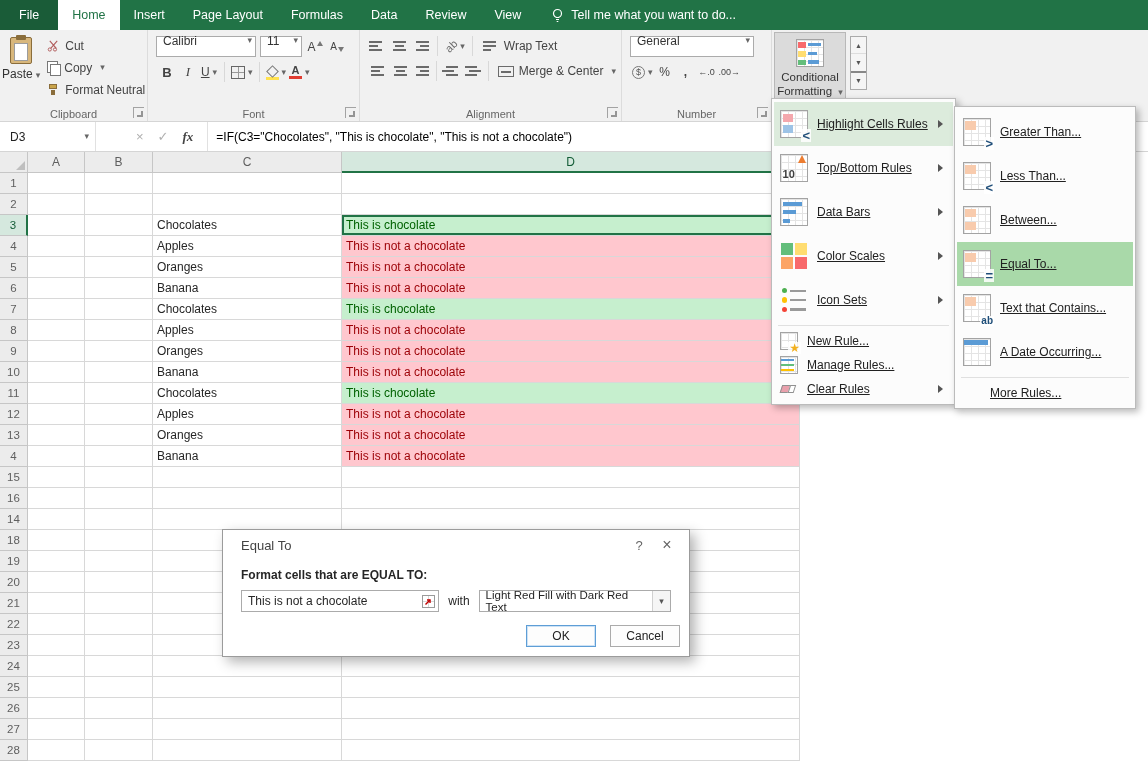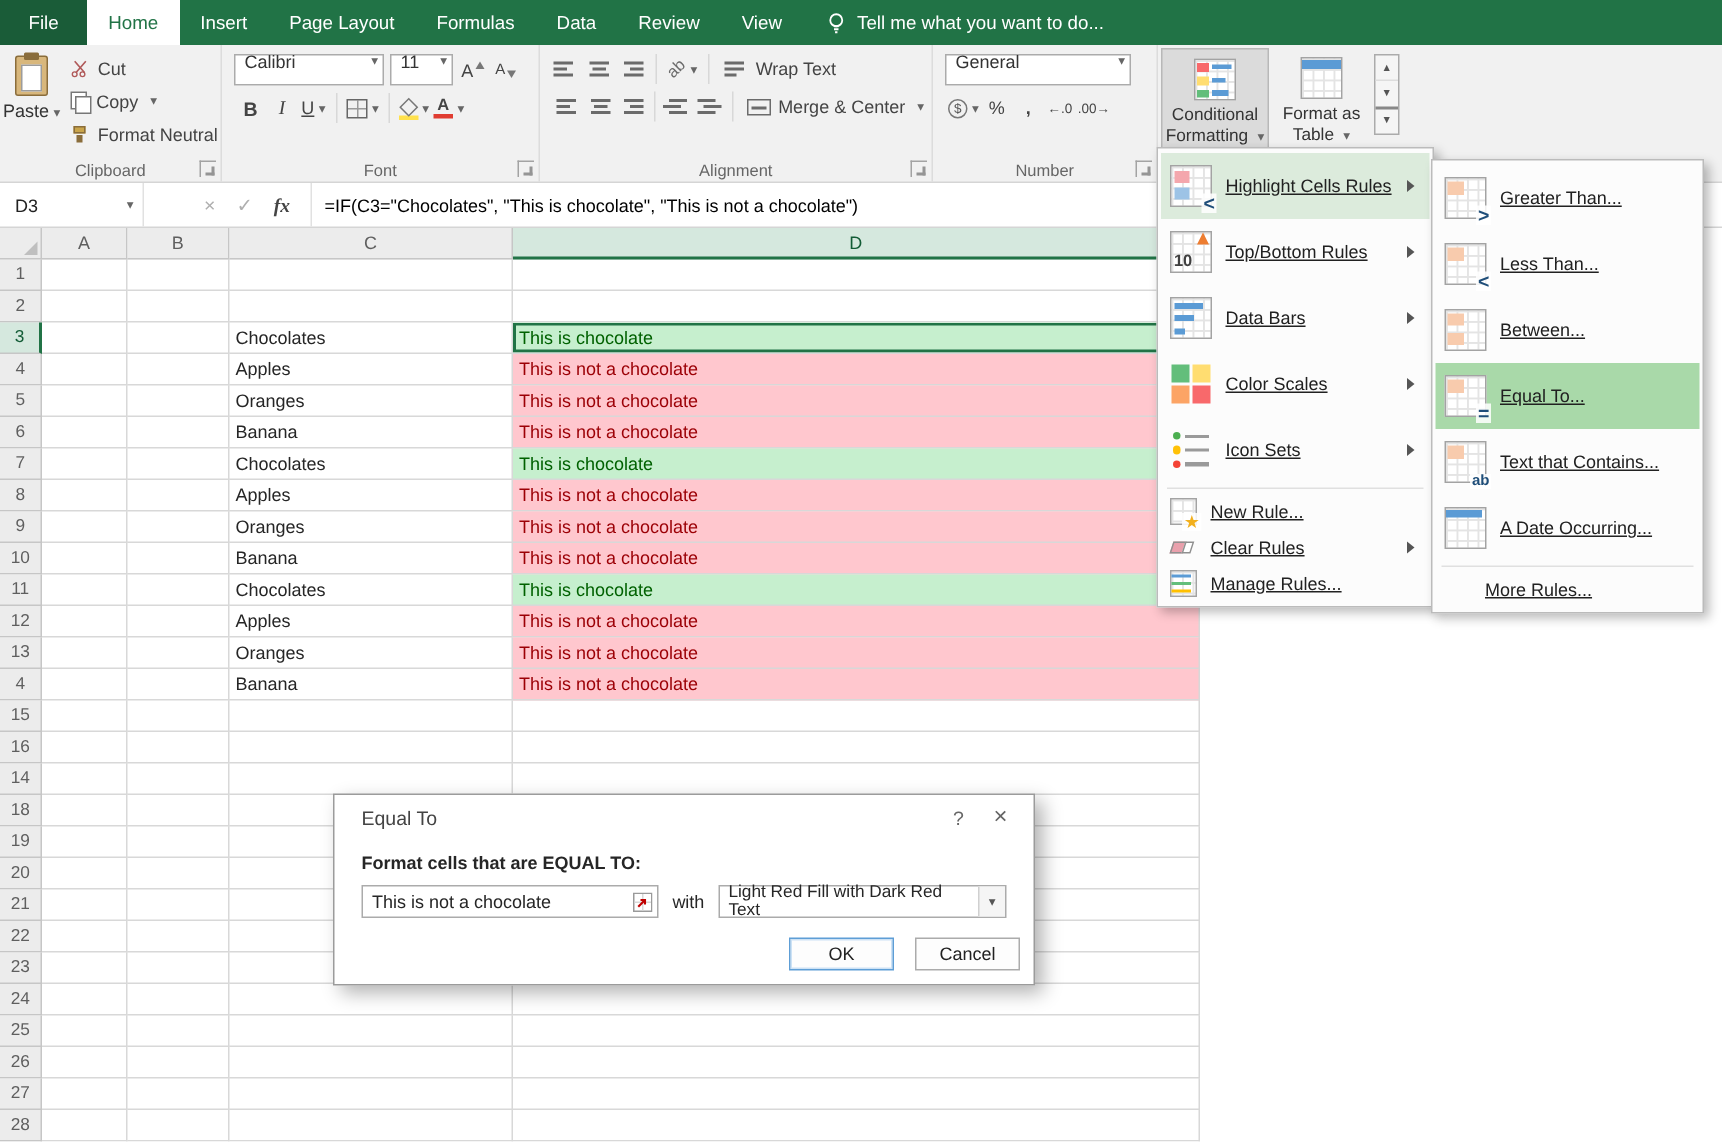--- a/index.html
+++ b/index.html
@@ -376,27 +376,20 @@
               <i class="sheet"></i>
               <i class="blk" style="left:10%;top:12%;width:26%;height:20%;background:#F8696B"></i>
               <i class="blk" style="left:10%;top:42%;width:26%;height:20%;background:#FFDD71"></i>
               <i class="blk" style="left:10%;top:72%;width:26%;height:18%;background:#63BE7B"></i>
               <i class="blk" style="left:44%;top:16%;width:42%;height:12%;background:#5B9BD5"></i>
               <i class="blk" style="left:44%;top:46%;width:30%;height:12%;background:#5B9BD5"></i>
               <i class="blk" style="left:44%;top:74%;width:36%;height:12%;background:#5B9BD5"></i>
             </span>
           <span class="bb-label2"><span>Conditional Formatting</span> <b class="dd">▾</b></span>
         </div>
-        <div class="bigbtn" style="width:62px">
-          <span class="icn">
-              <i class="sheet"></i>
-              <i class="blk" style="left:6%;top:10%;width:88%;height:20%;background:#5B9BD5"></i>
-            </span>
-          <span class="bb-label2"><span>Format as Table</span> <b class="dd">▾</b></span>
-        </div>
         <div class="galscroll">
           <span>▲</span>
           <span>▼</span>
           <span class="more">▼</span>
         </div>
       </div>
       <div class="glabel">Styles</div>
     </div>
   </div>
 
@@ -676,34 +669,34 @@
       <div class="msep"></div>
       <div class="mi small">
         <span class="icn s">
           <i class="sheet"></i>
           <b class="badge" style="color:#F2B01E;font-size:12px">★</b>
         </span>
         <span class="mi-label">New Rule...</span>
       </div>
       <div class="mi small">
         <span class="icn s">
-          <i class="blk" style="left:8%;top:32%;width:44%;height:38%;background:#E9A0AC;border:1px solid #909090;transform:skewX(-18deg)"></i>
-          <i class="blk" style="left:52%;top:32%;width:32%;height:38%;background:#fff;border:1px solid #909090;transform:skewX(-18deg)"></i>
-        </span>
-        <span class="mi-label">Clear Rules</span>
-        <i class="subarrow"></i>
-      </div>
-      <div class="mi small">
-        <span class="icn s">
           <i class="sheet"></i>
           <i class="blk" style="left:12%;top:18%;width:64%;height:12%;background:#5B9BD5"></i>
           <i class="blk" style="left:12%;top:44%;width:64%;height:12%;background:#63BE7B"></i>
           <i class="blk" style="left:12%;top:70%;width:64%;height:12%;background:#FFC000"></i>
         </span>
         <span class="mi-label">Manage Rules...</span>
+      </div>
+      <div class="mi small">
+        <span class="icn s">
+          <i class="blk" style="left:8%;top:32%;width:44%;height:38%;background:#E9A0AC;border:1px solid #909090;transform:skewX(-18deg)"></i>
+          <i class="blk" style="left:52%;top:32%;width:32%;height:38%;background:#fff;border:1px solid #909090;transform:skewX(-18deg)"></i>
+        </span>
+        <span class="mi-label">Clear Rules</span>
+        <i class="subarrow"></i>
       </div>
     </div>
   <div id="cf-submenu" class="menu">
       <div class="mi big">
         <span class="icn">
           <i class="sheet"></i>
           <i class="blk" style="left:10%;top:14%;width:36%;height:30%;background:#F8CBAD"></i>
           <b class="badge">&gt;</b>
         </span>
         <span class="mi-label">Greater Than...</span>

